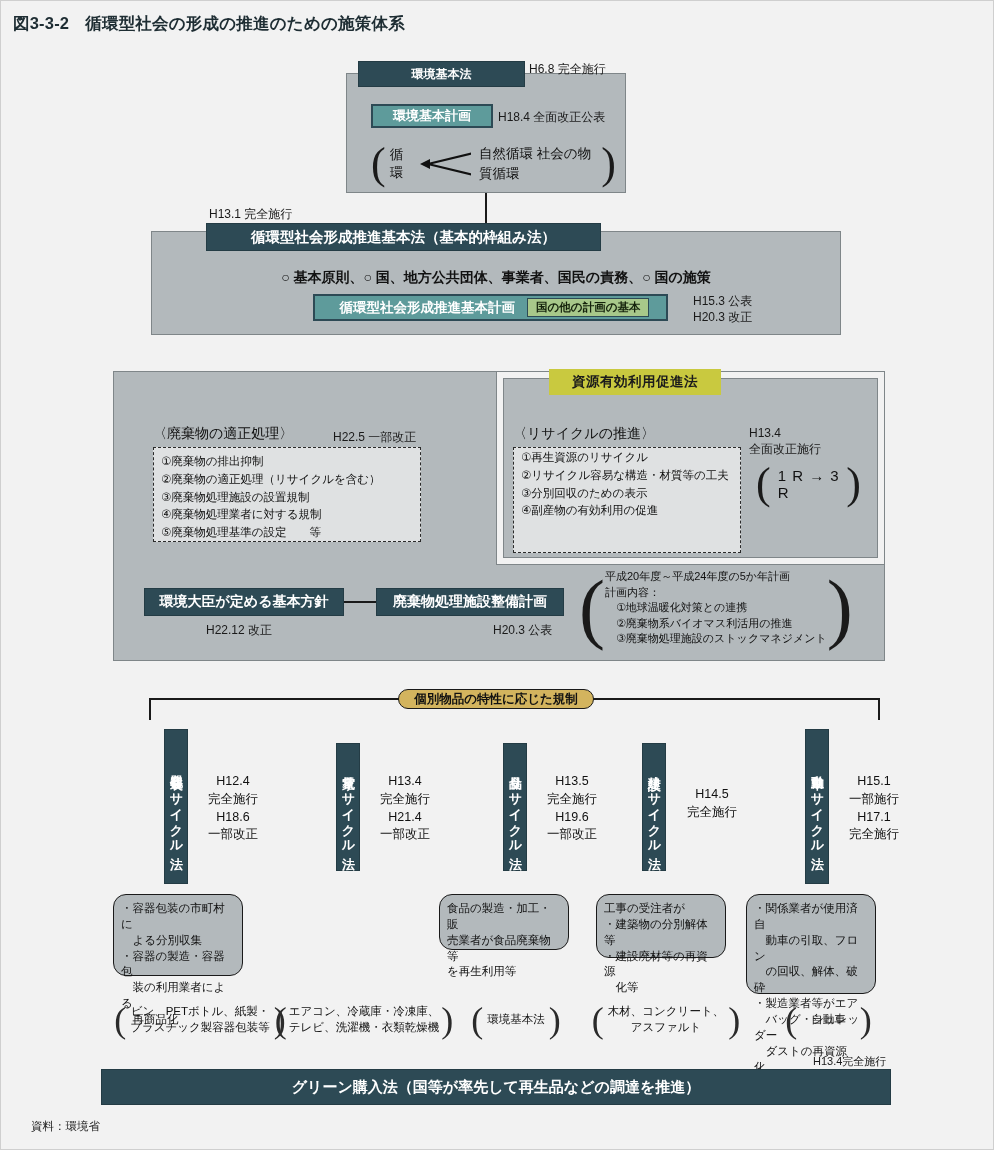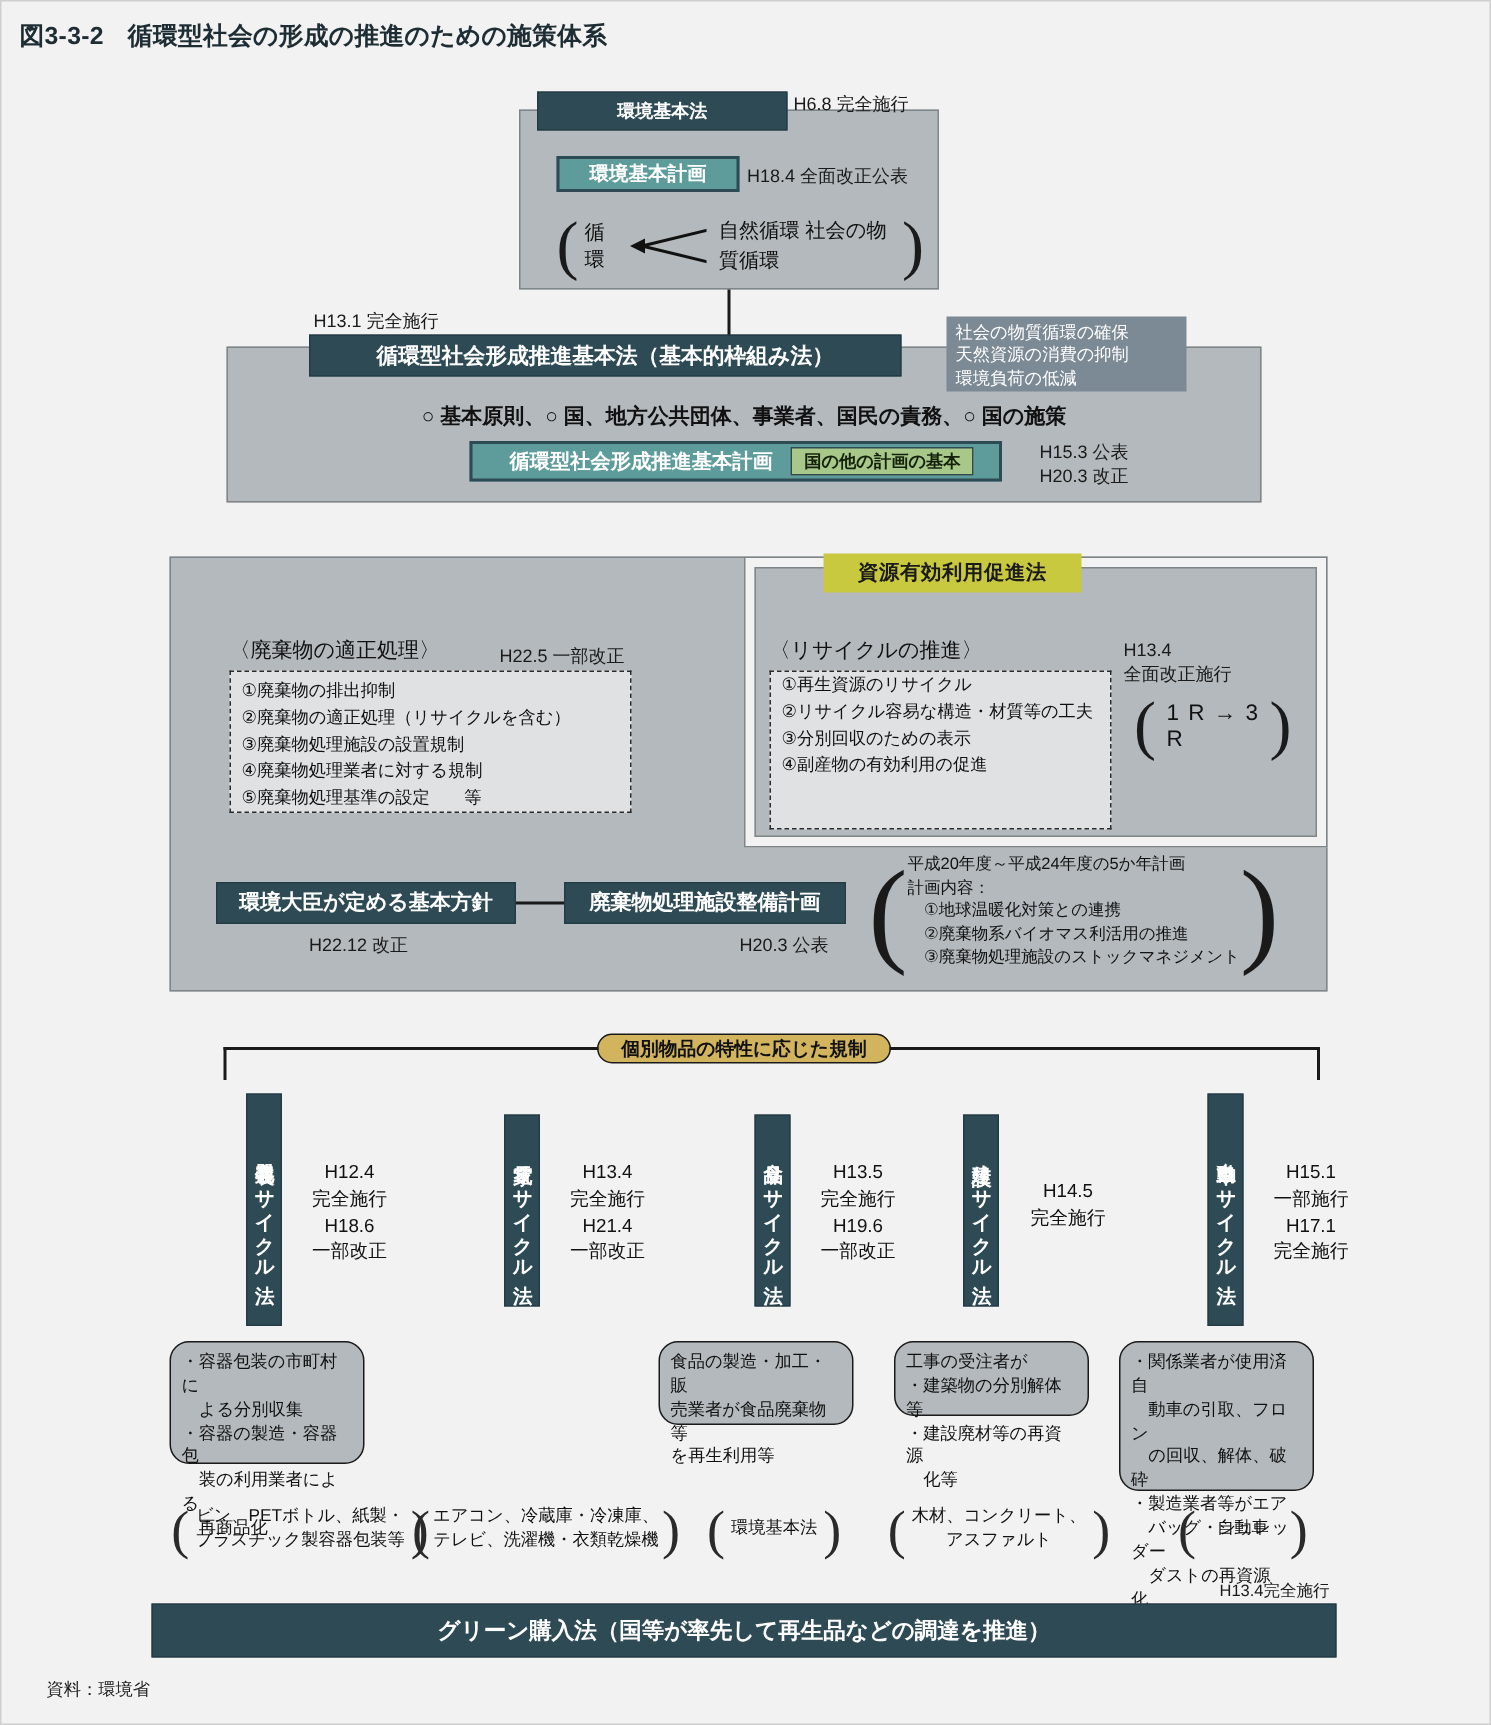--- a/index.html
+++ b/index.html
@@ -194,23 +194,20 @@
     </svg>
     <span class="pair">自然循環
 社会の物質循環</span>
     <span class="paren" style="margin-left:6px;">)</span>
   </div>
   <div id="s1-connline" class="abs line-v"></div>
 
   <div id="s2-body" class="abs grayboxA"></div>
   <div id="s2-note-left" class="abs note">H13.1 完全施行</div>
   <div id="s2-head" class="abs darkbar">循環型社会形成推進基本法（基本的枠組み法）</div>
-  <div id="s2-side" class="abs">社会の物質循環の確保
-天然資源の消費の抑制
-環境負荷の低減</div>
   <div id="s2-plan" class="abs tealbox">
     <span class="main">循環型社会形成推進基本計画</span>
     <span class="sub">国の他の計画の基本</span>
   </div>
   <div id="s2-bullets" class="abs">○ 基本原則、○ 国、地方公共団体、事業者、国民の責務、○ 国の施策</div>
   <div id="s2-note-right" class="abs note">H15.3 公表
 H20.3 改正</div>
 
   <div id="s3-outer" class="abs grayboxA"></div>
   <div id="s3-inner-white" class="abs"></div>
@@ -303,21 +300,21 @@
 を再生利用等</div>
   <div class="abs matbox" style="left:440px; top:998px; width:150px; height:42px;">
     <span class="mparen">(</span>
     <span style="padding:0 4px;">環境基本法</span>
     <span class="mparen">)</span>
   </div>
 
   <div class="abs vlaw" style="left:641px; top:742px; height:128px;">建設リサイクル法</div>
   <div class="abs vnote" style="left:672px; top:785px; width:78px;">H14.5
 完全施行</div>
-  <div class="abs descbox" style="left:595px; top:893px; width:130px; height:50px;">工事の受注者が
+  <div class="abs descbox" style="left:595px; top:893px; width:130px; height:64px;">工事の受注者が
 ・建築物の分別解体等
 ・建設廃材等の再資源
 　化等</div>
   <div class="abs matbox" style="left:585px; top:998px; width:160px; height:42px;">
     <span class="mparen">(</span>
     <span style="padding:0 4px;">木材、コンクリート、
 アスファルト</span>
     <span class="mparen">)</span>
   </div>
 

